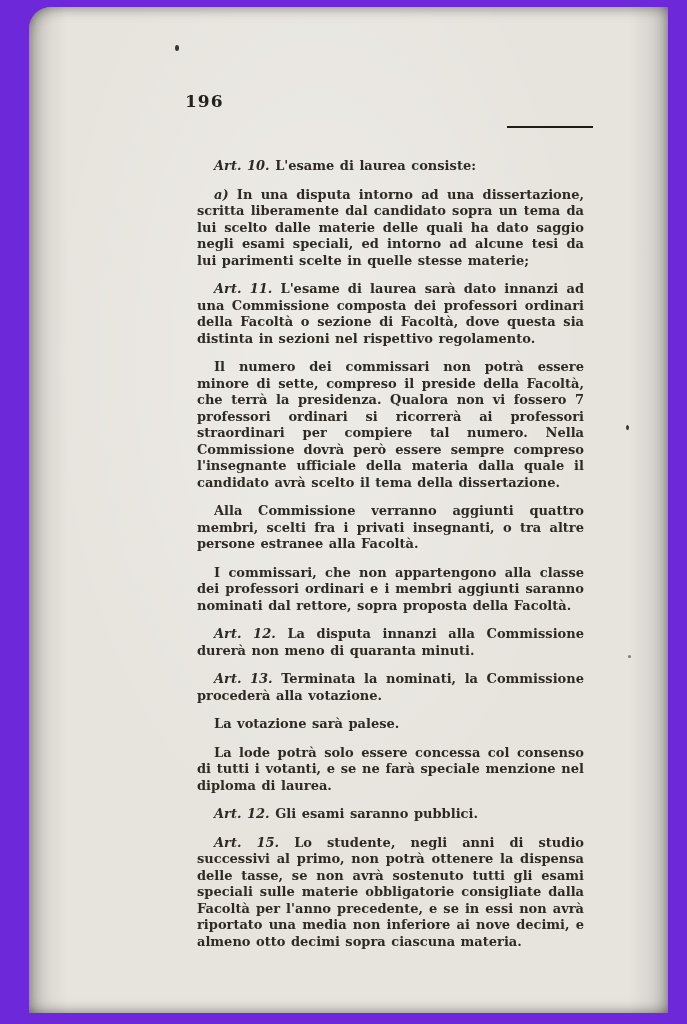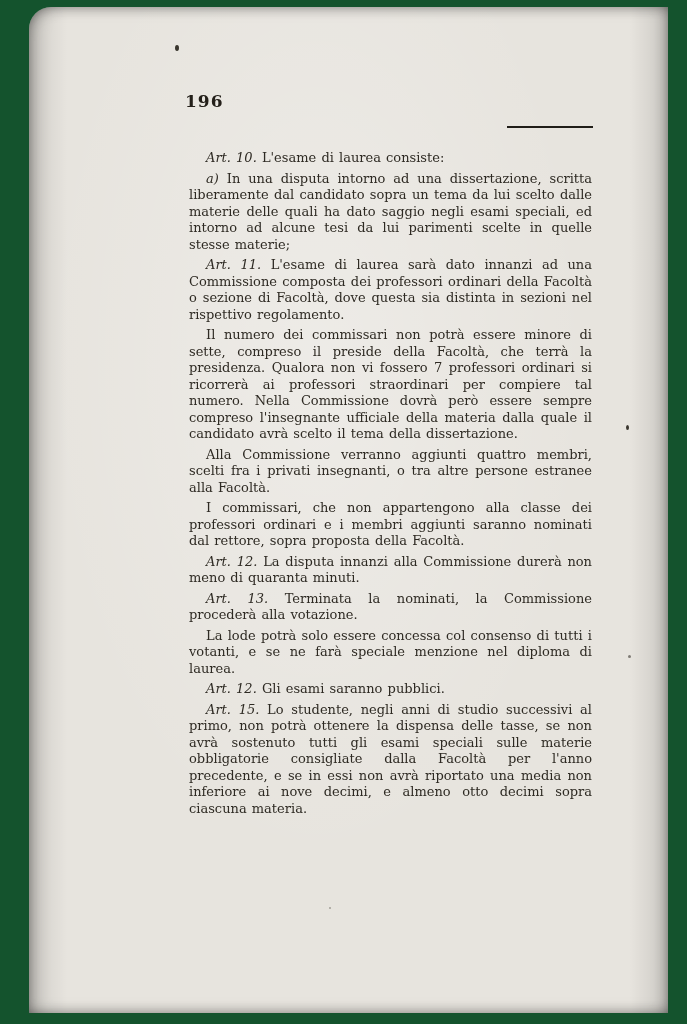--- a/index.html
+++ b/index.html
@@ -4,21 +4,21 @@
 <style>
   html,body{
     margin:0;
     padding:0;
     background:#0b0b0b;
   }
   .scan{
     position:relative;
     width:687px;
     height:1024px;
-    background:#14532d;
+    background:#6d28d9;
     overflow:hidden;
     font-family:"DejaVu Serif","Liberation Serif",serif;
   }
   .paper{
     position:absolute;
     left:29px;
     top:7px;
     right:19px;
     bottom:11px;
     background:
@@ -55,22 +55,23 @@
     left:156px;
     top:139px;
     width:411px;
     font-size:13px;
     line-height:16.5px;
     text-align:justify;
     word-spacing:1px;
     color:#2e2a23;
   }
   .para{
-    margin:4px;
+    margin:12px;
     text-indent:17px;
+    font-weight:bold;
   }
   .lbl{
     font-style:italic;
   }
   .speck{
     position:absolute;
     background:#3a362e;
     border-radius:50%;
   }
   .speck.s1{ left:146px; top:38px;  width:4px; height:6px; }
@@ -100,20 +101,21 @@
 
       <p class="para"><span>Alla Commissione verranno aggiunti quattro membri, scelti fra i privati insegnanti, o tra altre persone estranee alla Facoltà.</span></p>
 
       <p class="para"><span>I commissari, che non appartengono alla classe dei professori ordinari e i membri aggiunti saranno nominati dal rettore, sopra proposta della Facoltà.</span></p>
 
       <p class="para"><i class="lbl">Art. 12.</i> <span>La disputa innanzi alla Commissione durerà non meno di quaranta minuti.</span></p>
 
       <p class="para"><i class="lbl">Art. 13.</i> <span>Terminata la nominati, la Commissione procederà alla votazione.</span></p>
 
 
+      <p class="para"><span>La votazione sarà palese.</span></p>
 
 
 
 
       <p class="para"><span>La lode potrà solo essere concessa col consenso di tutti i votanti, e se ne farà speciale menzione nel diploma di laurea.</span></p>
 
       <p class="para"><i class="lbl">Art. 12.</i> <span>Gli esami saranno pubblici.</span></p>
 
       <p class="para"><i class="lbl">Art. 15.</i> <span>Lo studente, negli anni di studio successivi al primo, non potrà ottenere la dispensa delle tasse, se non avrà sostenuto tutti gli esami speciali sulle materie obbligatorie consigliate dalla Facoltà per l'anno precedente, e se in essi non avrà riportato una media non inferiore ai nove decimi, e almeno otto decimi sopra ciascuna materia.</span></p>
 

